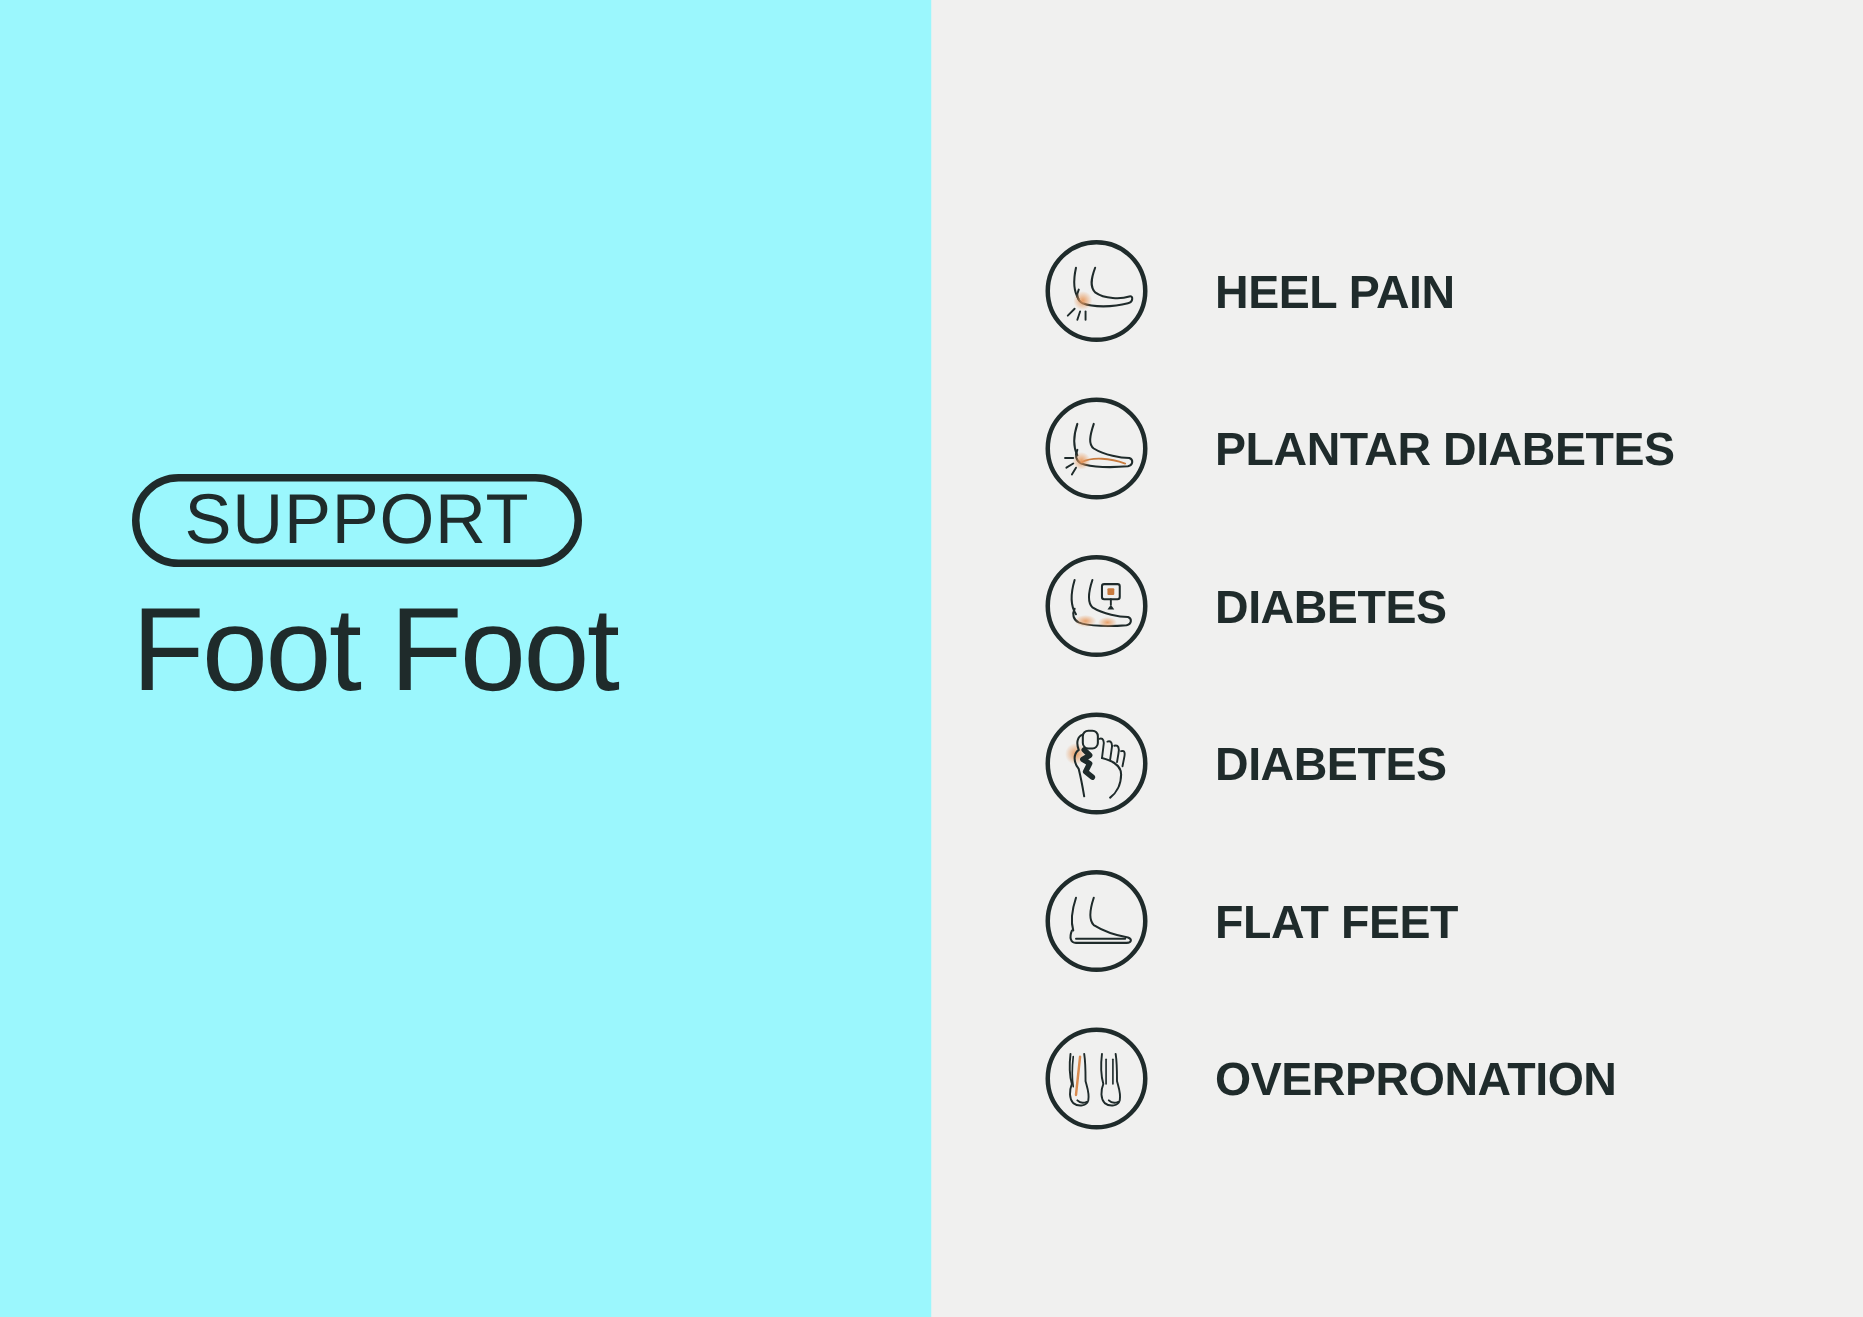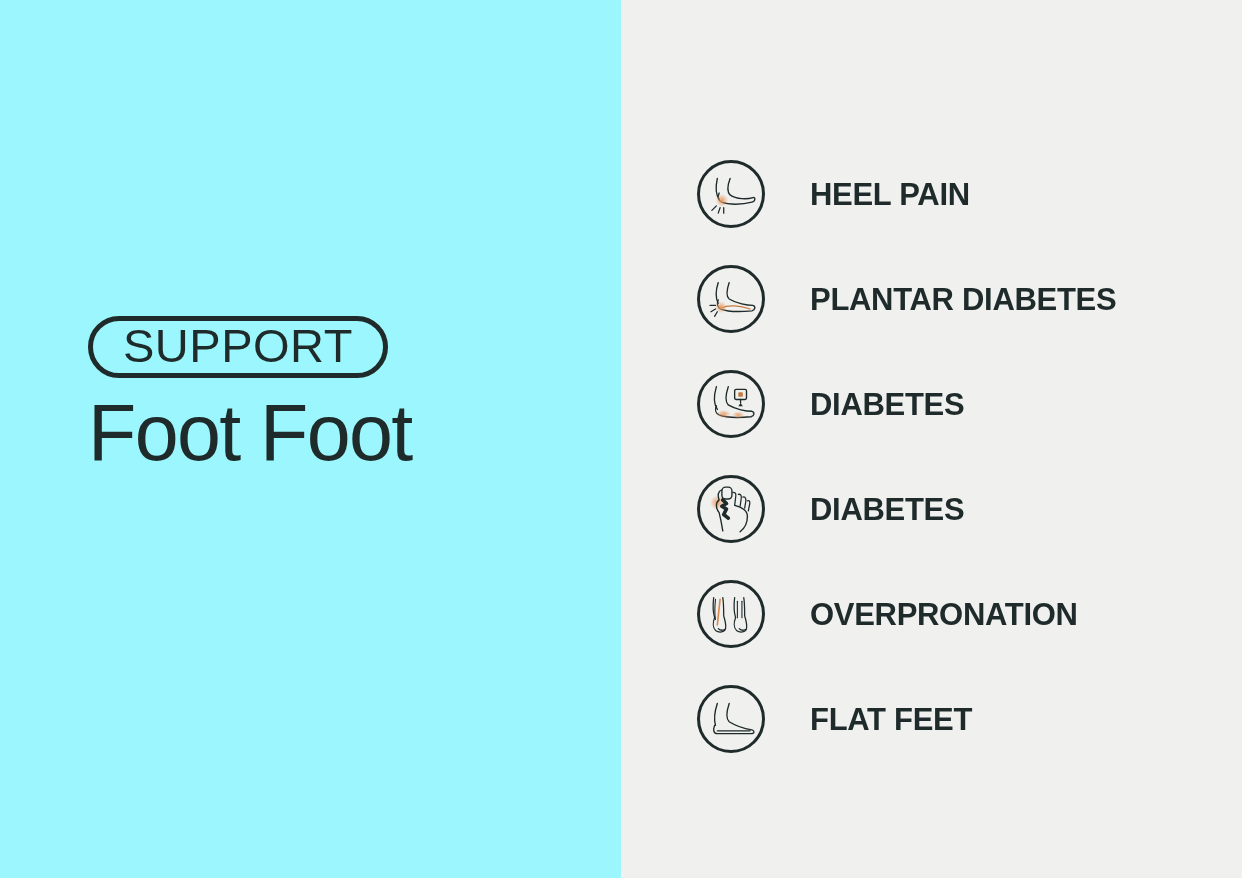--- a/index.html
+++ b/index.html
@@ -199,42 +199,42 @@
             <path d="M38 30 C46 32 52 36 52 42 C52 50 48 56 44 59" fill="none" stroke="#1F2B2B" stroke-width="1.5" stroke-linecap="round"></path>
             <path d="M25 24 L29 28 L24 31 L29 34 L26 40 L31 44" fill="none" stroke="#1F2B2B" stroke-width="4" stroke-linejoin="round" stroke-linecap="round"></path>
           </svg>
         </div>
         <div class="row-label">DIABETES</div>
       </div>
 
       <div class="row">
         <div class="icon-circle">
           <svg viewBox="0 0 68 68">
+            <path d="M19 17 C16 26 15 34 17 41" fill="none" stroke="#1F2B2B" stroke-width="1.5" stroke-linecap="round"></path>
+            <path d="M32 17 C29 26 28 33 32 37 C40 42 51 45 57 46 C60 47 60 50 56 50 L19 50 C15 50 14 46 16 41" fill="none" stroke="#1F2B2B" stroke-width="1.5" stroke-linejoin="round" stroke-linecap="round"></path>
+            <path d="M19 47 L55 47" fill="none" stroke="#1F2B2B" stroke-width="1.4" stroke-linecap="round"></path>
+          </svg>
+        </div>
+        <div class="row-label">FLAT FEET</div>
+      </div>
+
+      <div class="row">
+        <div class="icon-circle">
+          <svg viewBox="0 0 68 68">
             <g fill="none" stroke="#1F2B2B" stroke-width="1.4" stroke-linecap="round" stroke-linejoin="round">
               <path d="M15 16 C14 24 14 31 16 38 C14 43 14 49 17 52 C21 55 27 54 28 50 C29 45 27 40 26 36 C26 28 26 22 25 16"></path>
               <path d="M20 50 C22 52 25 52 27 51"></path>
               <path d="M38 16 C37 24 37 31 39 38 C37 43 37 49 40 52 C44 55 50 54 51 50 C52 45 50 40 49 36 C49 28 49 22 48 16"></path>
               <path d="M43 50 C45 52 48 52 50 51"></path>
               <path d="M41 20 L41 38" stroke-width="1.2"></path>
               <path d="M46 20 L46 38" stroke-width="1.2"></path>
             </g>
             <path d="M22 18 C21 27 20 36 19 46" fill="none" stroke="#D98A4E" stroke-width="1.8" stroke-linecap="round"></path>
             <path d="M17 18 C16 27 16 34 17 40" fill="none" stroke="#1F2B2B" stroke-width="1.2" stroke-linecap="round"></path>
           </svg>
         </div>
         <div class="row-label">OVERPRONATION</div>
       </div>
 
-      <div class="row">
-        <div class="icon-circle">
-          <svg viewBox="0 0 68 68">
-            <path d="M19 17 C16 26 15 34 17 41" fill="none" stroke="#1F2B2B" stroke-width="1.5" stroke-linecap="round"></path>
-            <path d="M32 17 C29 26 28 33 32 37 C40 42 51 45 57 46 C60 47 60 50 56 50 L19 50 C15 50 14 46 16 41" fill="none" stroke="#1F2B2B" stroke-width="1.5" stroke-linejoin="round" stroke-linecap="round"></path>
-            <path d="M19 47 L55 47" fill="none" stroke="#1F2B2B" stroke-width="1.4" stroke-linecap="round"></path>
-          </svg>
-        </div>
-        <div class="row-label">FLAT FEET</div>
-      </div>
-
     </div>
   </div>
 
 </div>
 
 </body></html>

